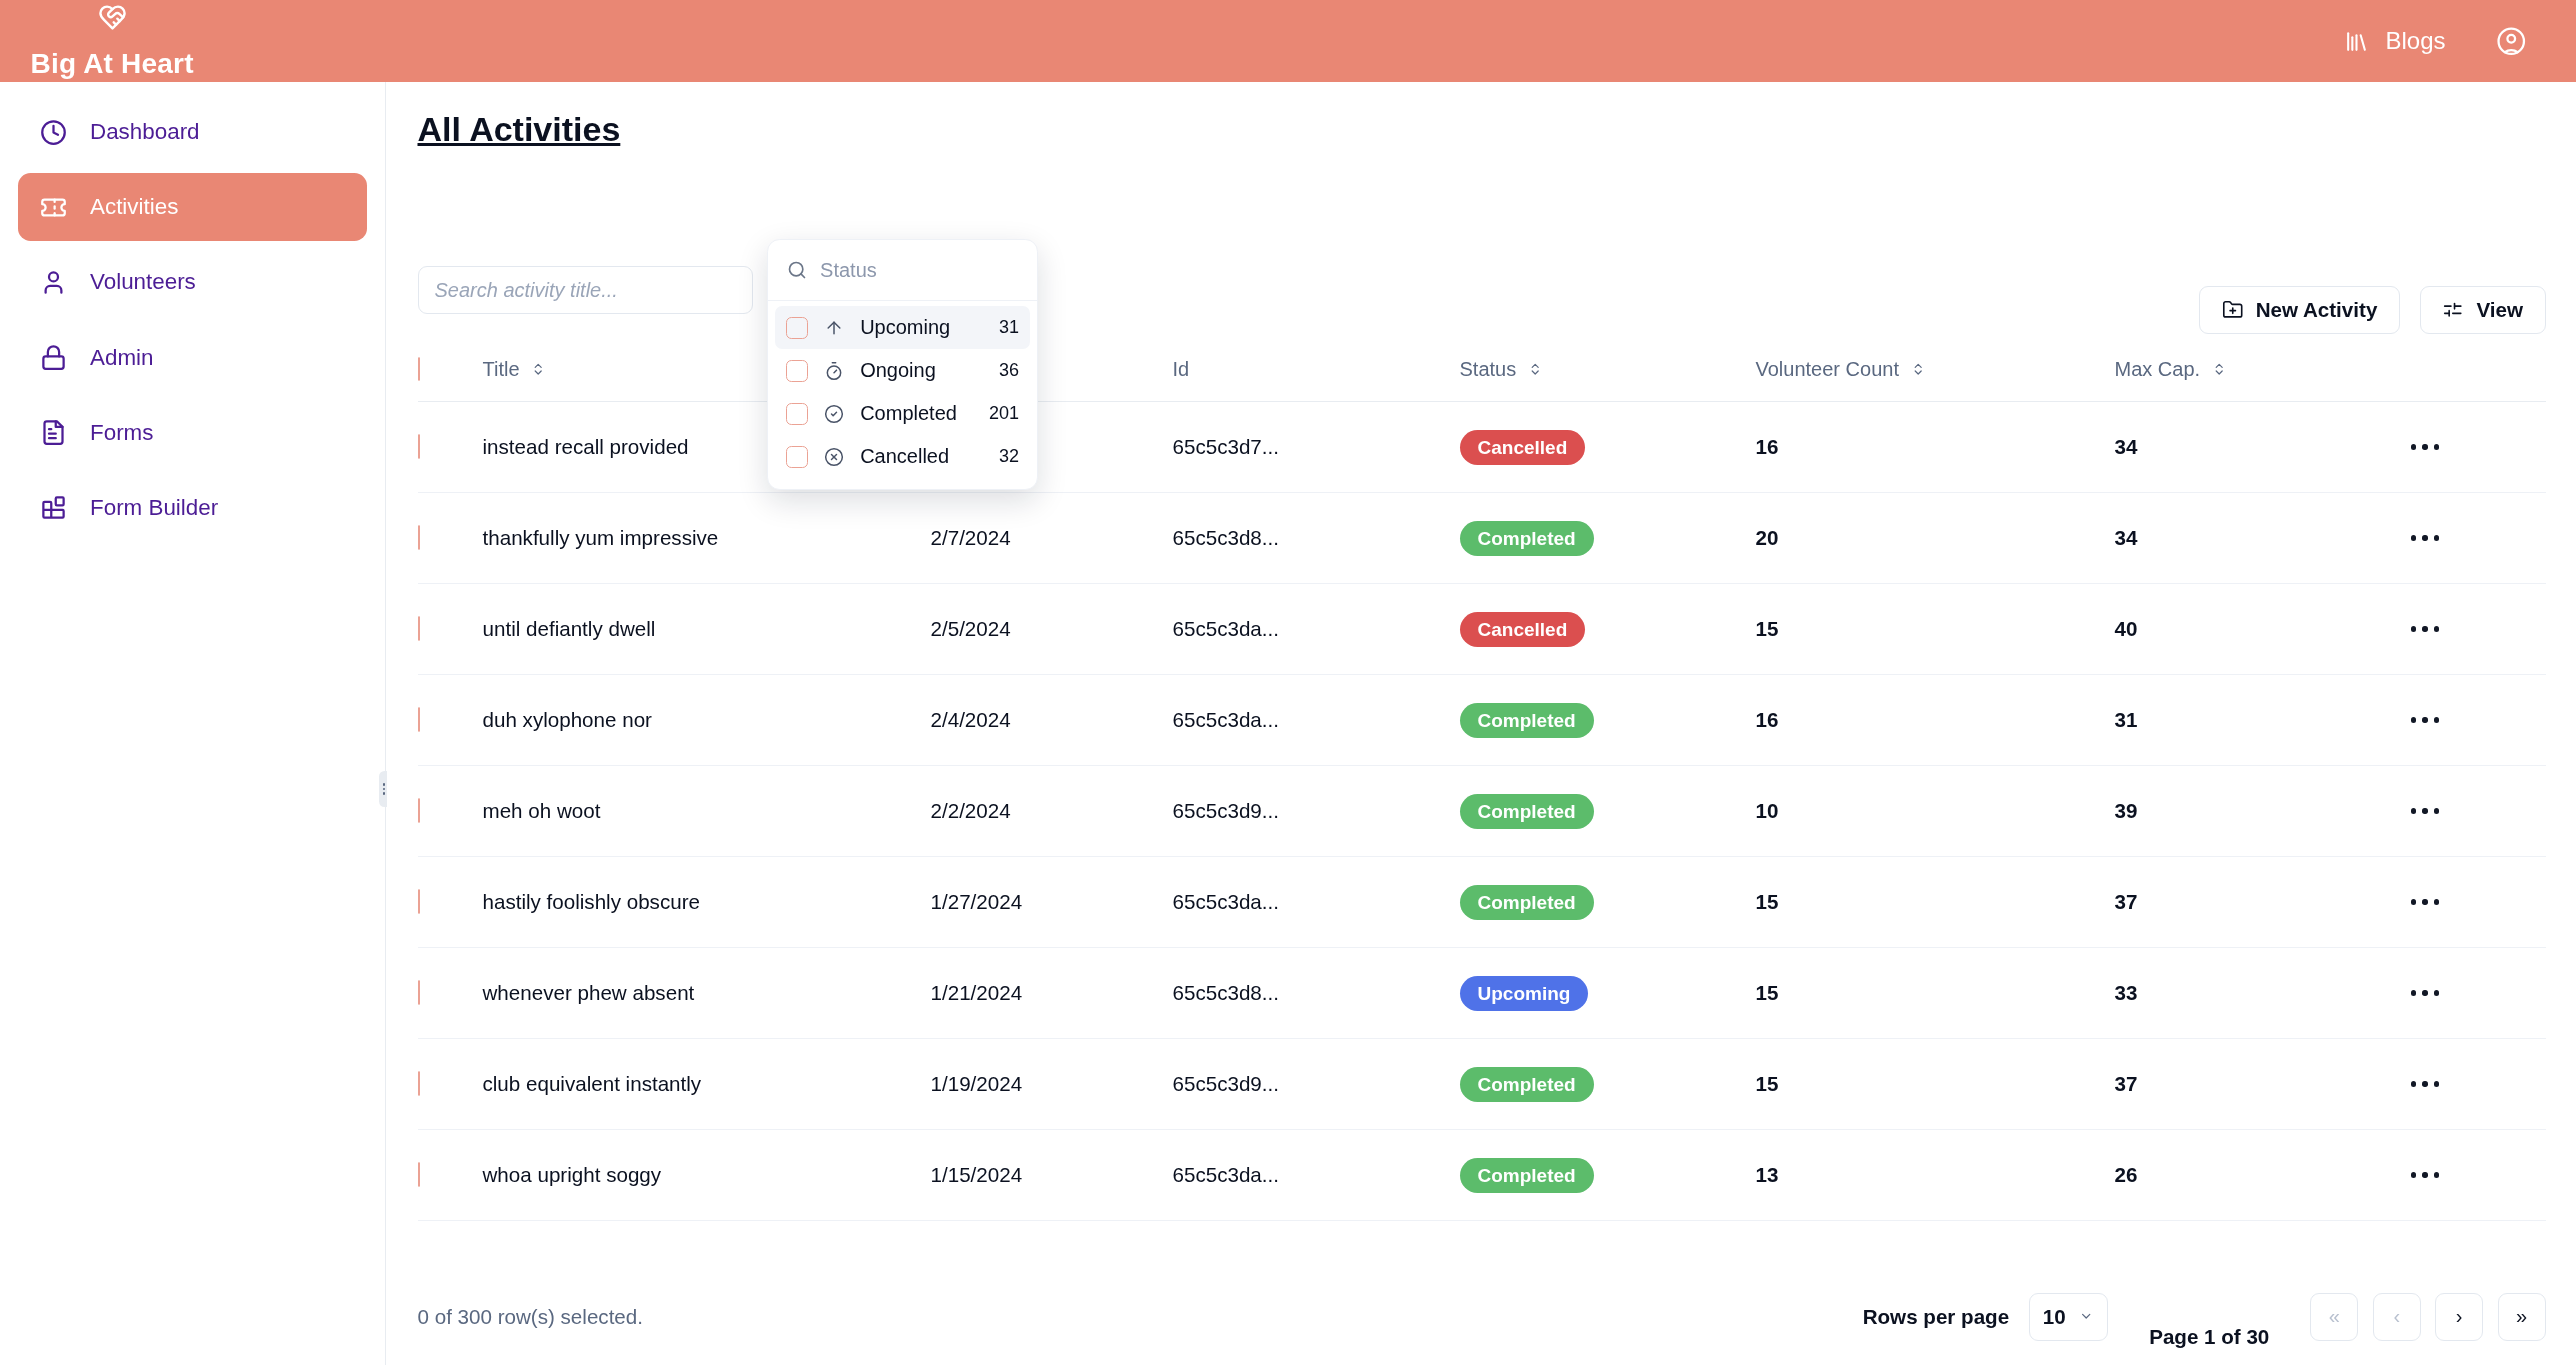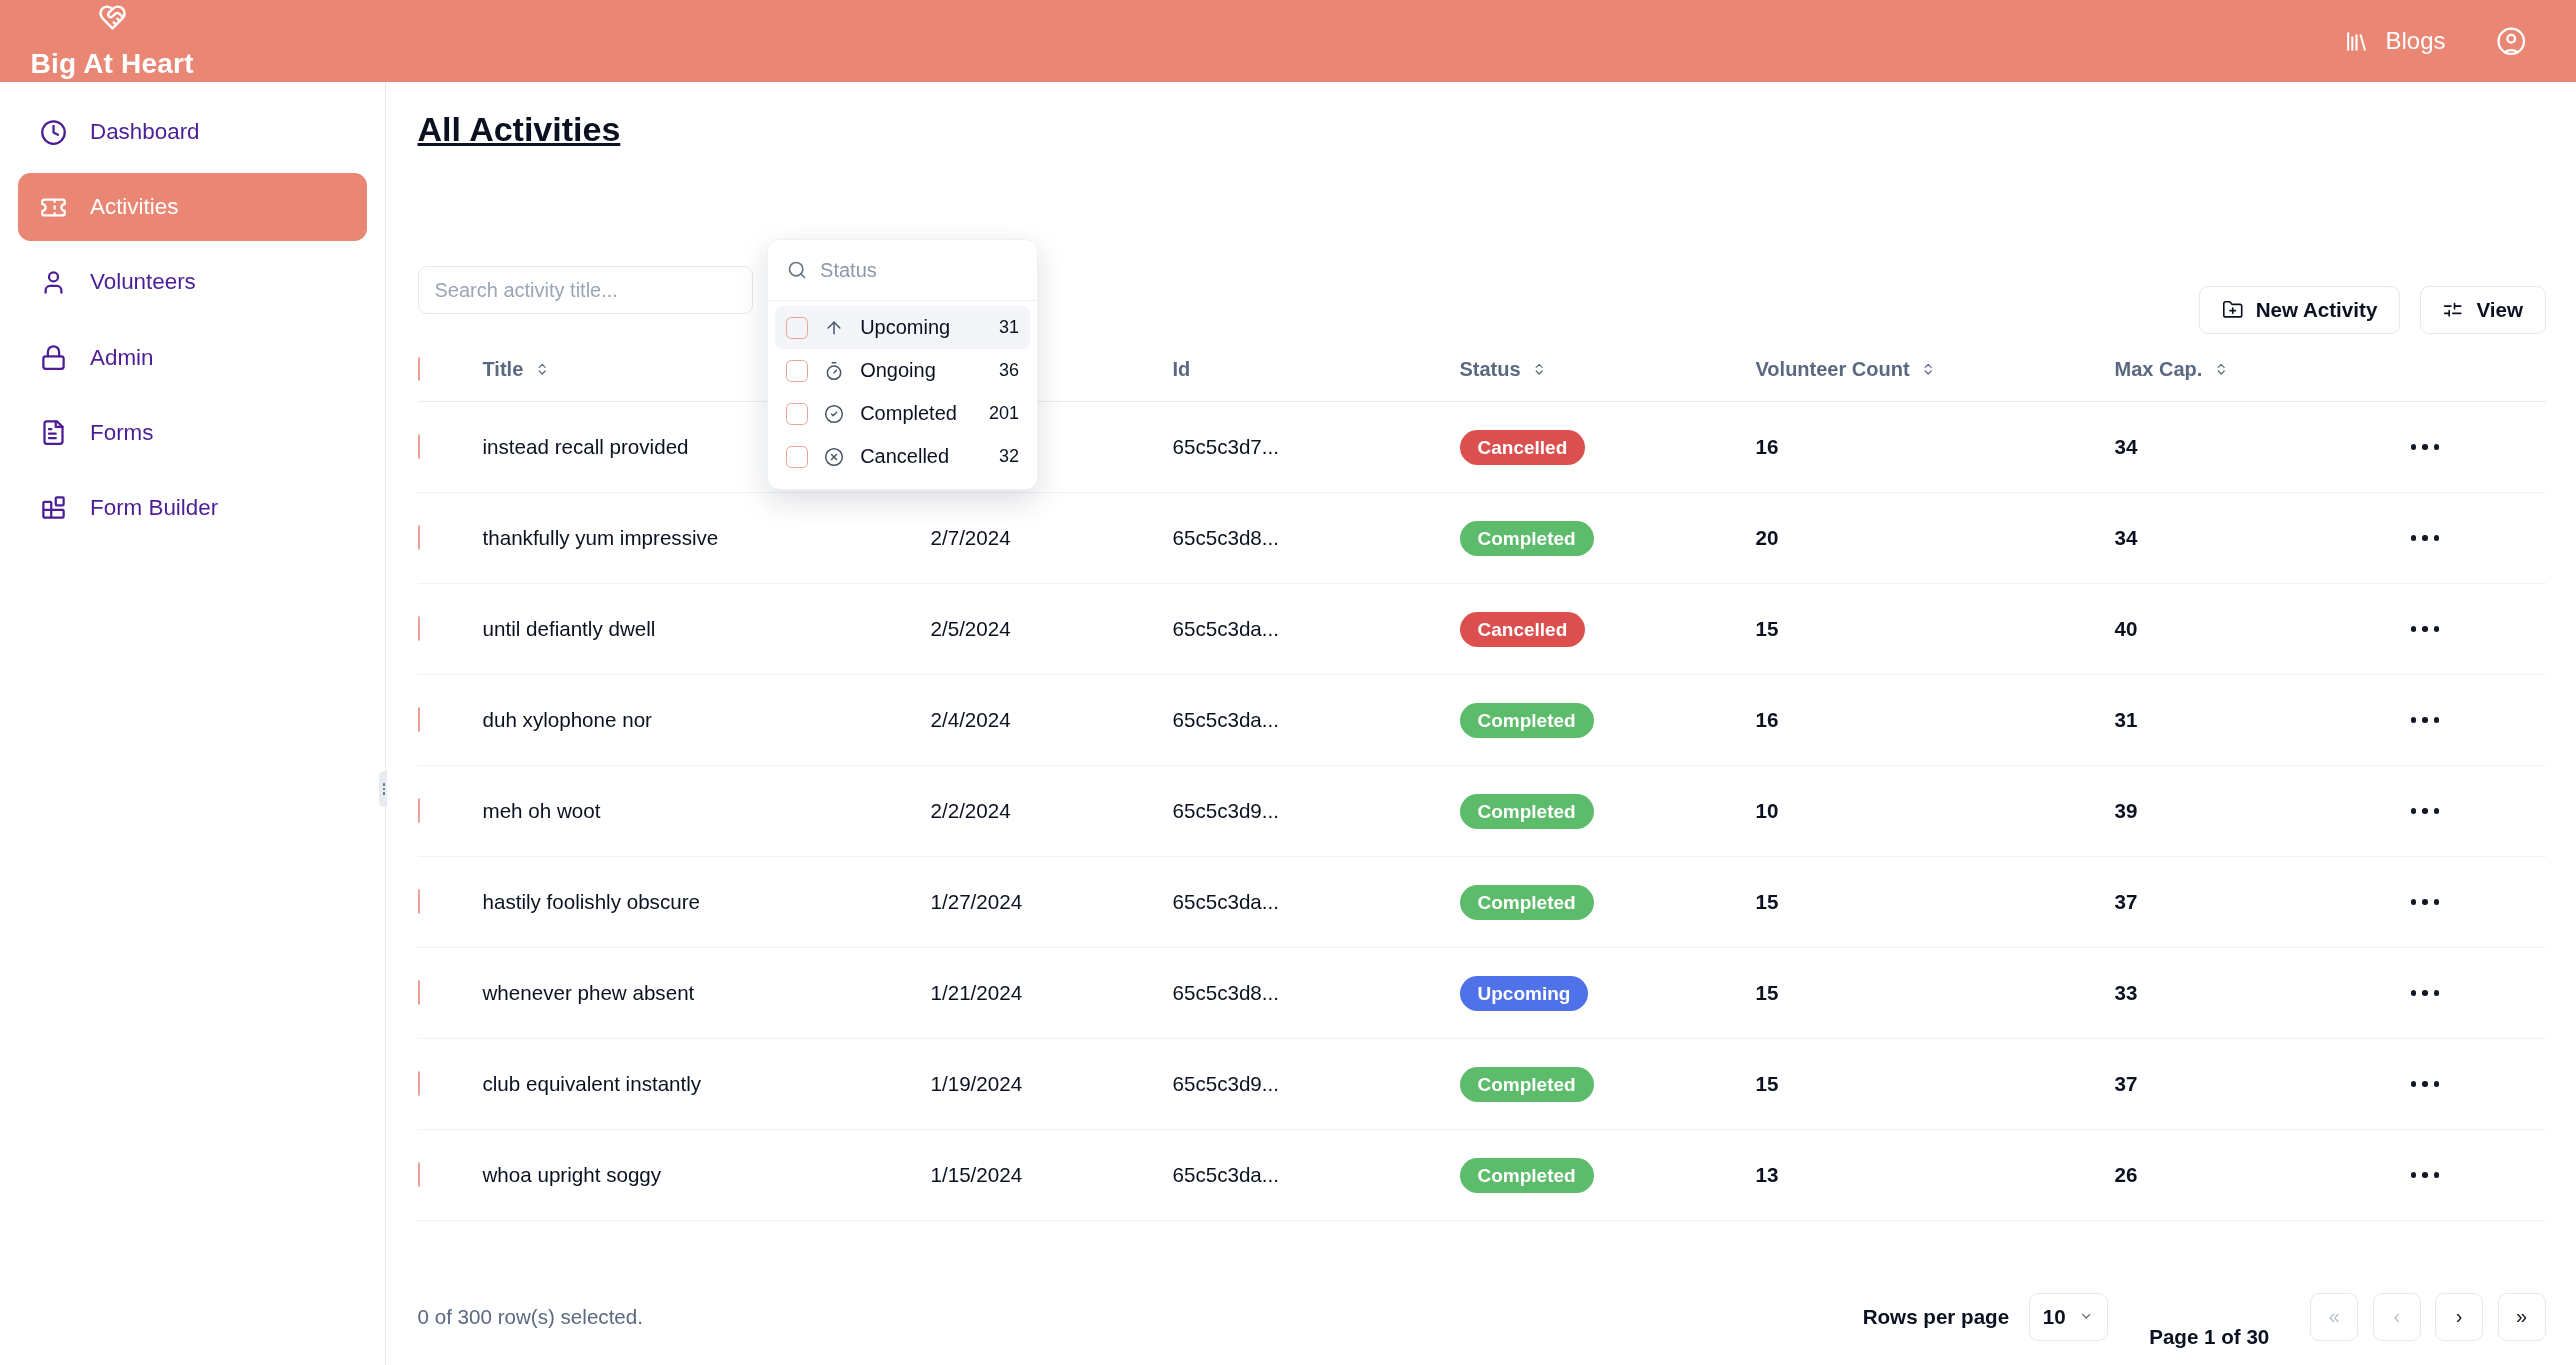--- a/index.html
+++ b/index.html
@@ -51,42 +51,42 @@
   .main { position: absolute; top: 82px; left: 387px; width: 2189px; height: 1284px; background: #fff; }
   .page-title { position: absolute; left: 30.5px; top: 28px; font-size: 34px; font-weight: bold; color: #0B1120; text-decoration: underline; }
 
   .toolbar { position: absolute; left: 30.5px; top: 184px; display: flex; align-items: center; gap: 20px; }
   .search-box {
     width: 335px; height: 48px; border: 0.9px solid #E3E8EF; border-radius: 9px;
     display: flex; align-items: center; padding: 0 16px;
   }
   .search-box input {
     border: 0; outline: 0; width: 100%; font-size: 20px; color: #0B1120;
-    font-family: "Liberation Sans", sans-serif; background: transparent;
+    font-family: "Liberation Sans", sans-serif; background: transparent; font-style: italic;
   }
   .search-box input::placeholder { color: #9AA5B8; }
   .status-btn {
     height: 48px; border: 0.9px dashed #C3CBD9; border-radius: 9px; background: #fff;
     display: flex; align-items: center; gap: 12.6px; padding: 0 20px;
     font-size: 20.6px; font-weight: bold; color: #0B1120; cursor: pointer;
     font-family: "Liberation Sans", sans-serif;
   }
   .toolbar-right { position: absolute; right: 30.5px; top: 184px; display: flex; align-items: center; gap: 20px; margin-top: 20px; }
   .tbtn {
     height: 48px; border: 0.9px solid #E3E8EF; border-radius: 9px; background: #fff;
     display: flex; align-items: center; gap: 12.6px; padding: 0 21.5px;
     font-size: 20.6px; font-weight: bold; color: #0B1120; cursor: pointer;
     font-family: "Liberation Sans", sans-serif;
   }
 
   
   .table-wrap { position: absolute; left: 30.5px; top: 256px; width: 2128px; }
   table { width: 100%; border-collapse: collapse; table-layout: fixed; }
   thead th {
-    text-align: left; font-size: 20px; color: #5A6880; font-weight: bold;
+    text-align: left; font-size: 20px; color: #5A6880; font-weight: normal;
     padding: 20px 0; border-bottom: 0.9px solid #E8ECF1; vertical-align: middle;
   }
   .th-inner { display: flex; align-items: center; gap: 10.8px; }
   tbody td {
     font-size: 20.6px; color: #0B1120; padding: 27px 0; border-bottom: 0.9px solid #EEF1F6;
     vertical-align: middle; height: 87px;
   }
   .col-check { width: 65px; }
   .col-title { width: 448px; }
   .col-date  { width: 242px; }

